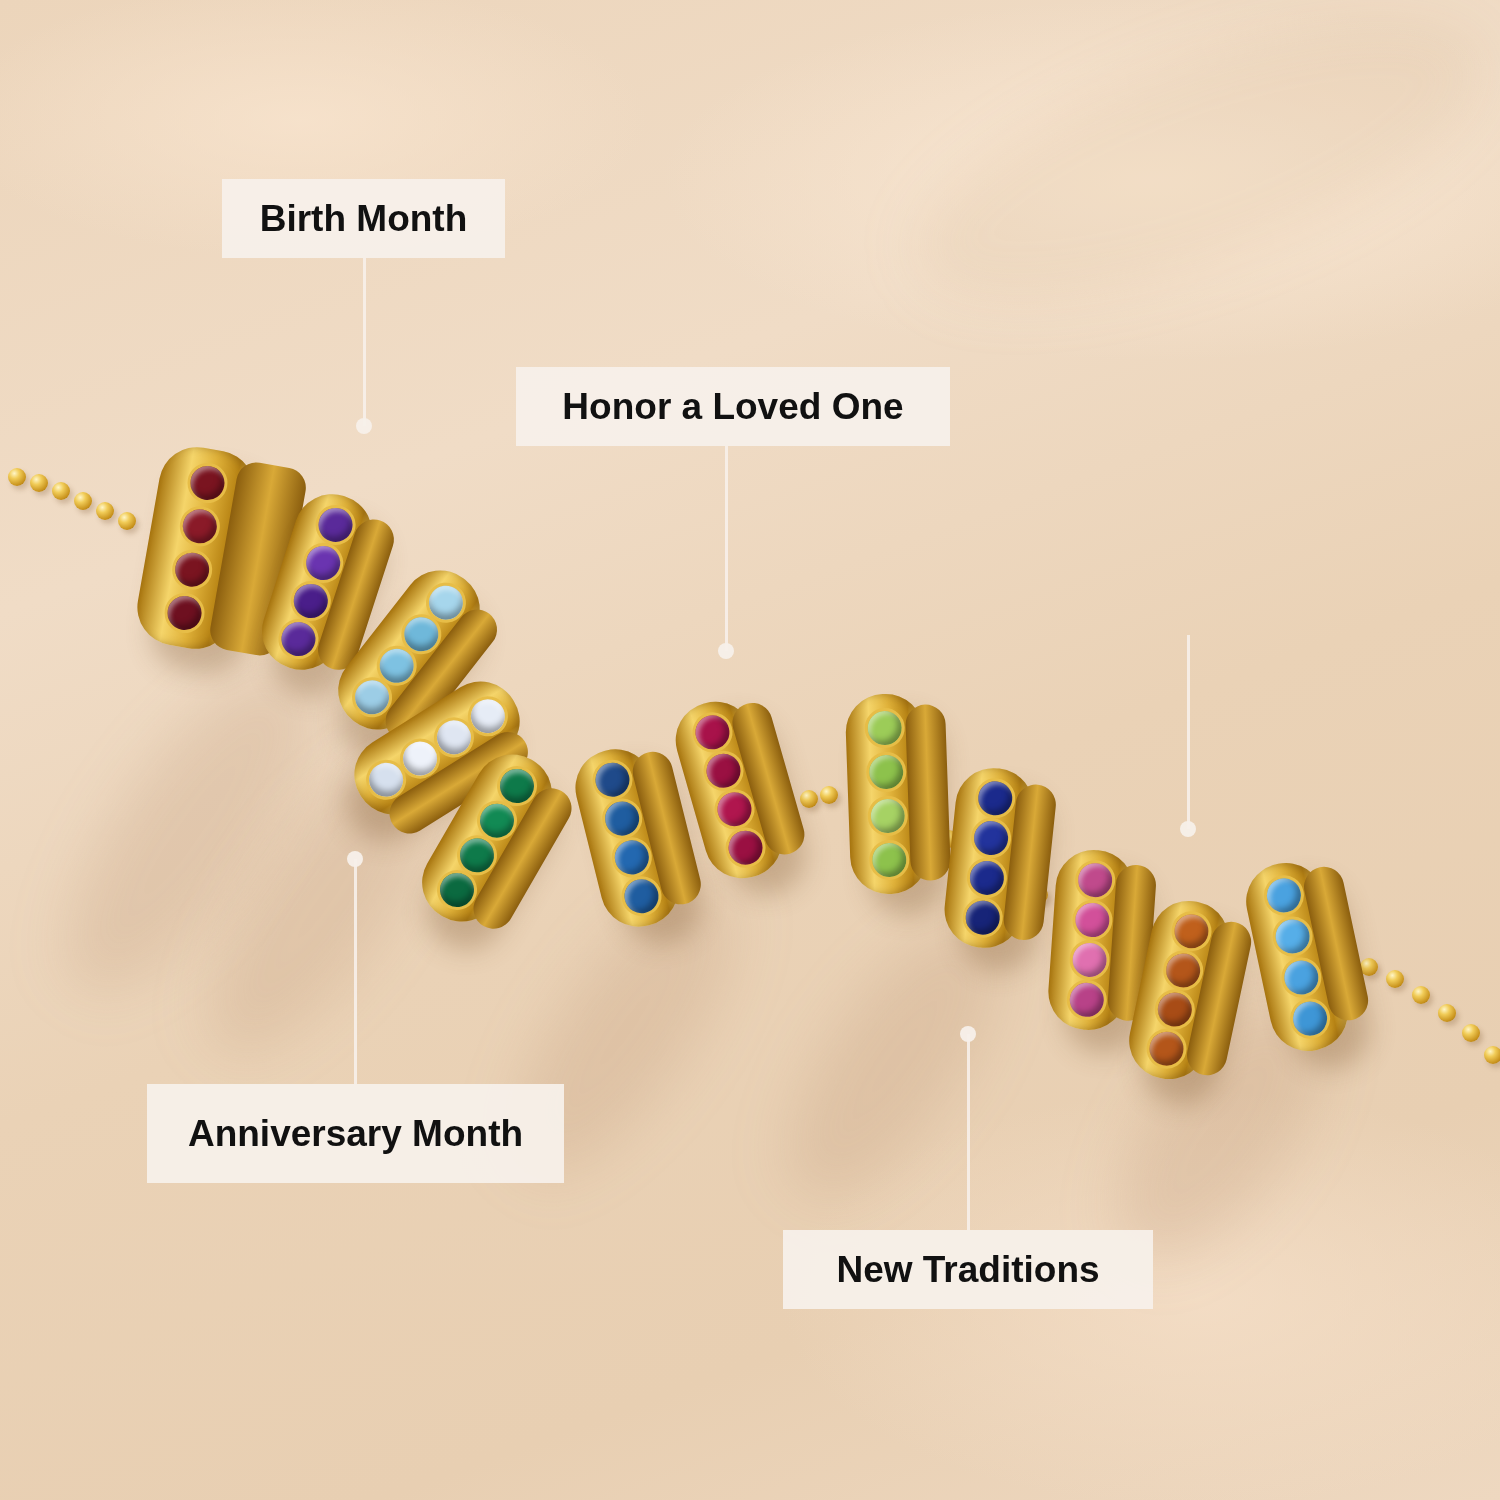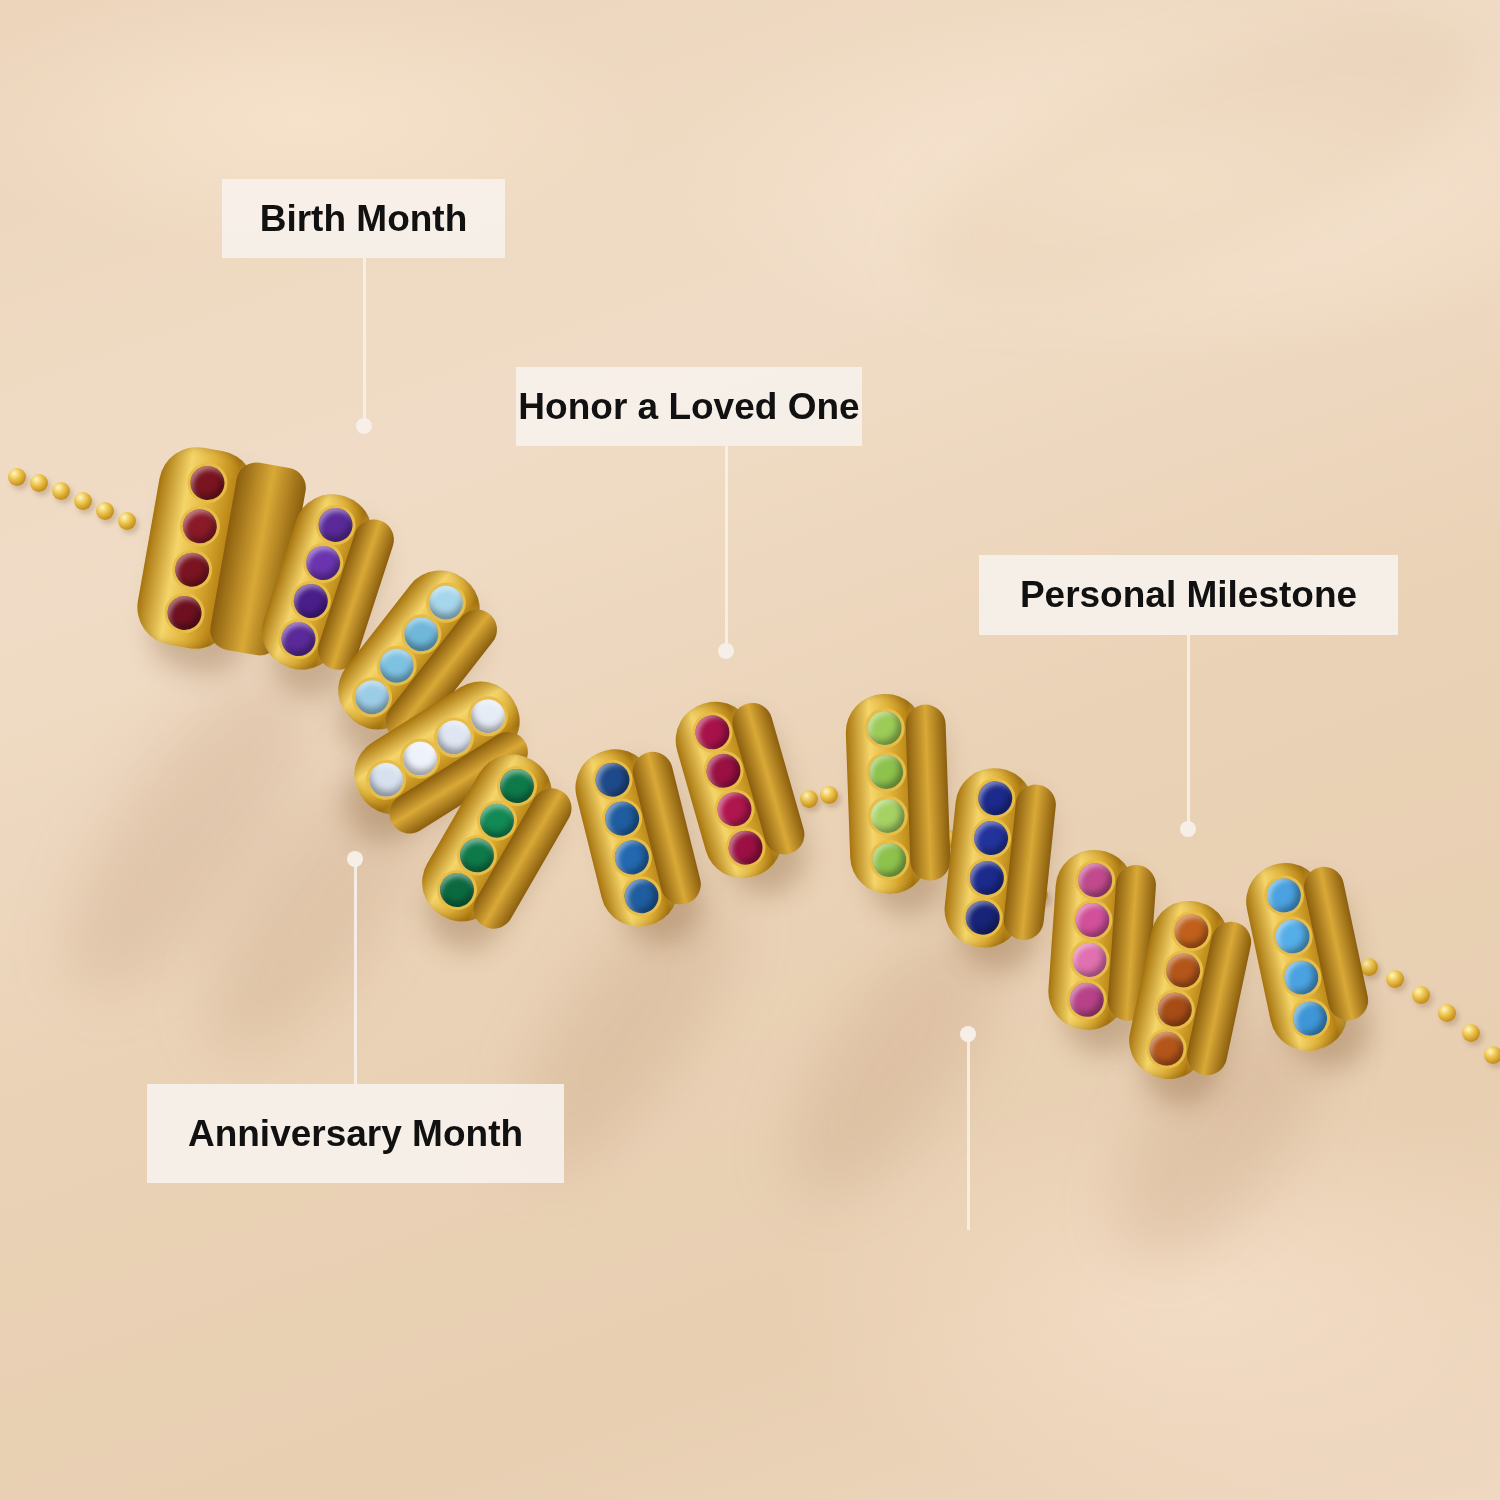--- a/index.html
+++ b/index.html
@@ -185,28 +185,28 @@
     <span class="stone" style="background:#4aa2e0"></span>
     <span class="stone" style="background:#56aee8"></span>
     <span class="stone" style="background:#4aa2e0"></span>
     <span class="stone" style="background:#3e96d6"></span>
   </div>
 
   <div class="label" style="left:222px;top:179px;width:283px;height:79px;">Birth Month</div>
   <div class="line" style="left:363px;top:258px;height:168px;"></div>
   <div class="dot" style="left:364px;top:426px;"></div>
 
-  <div class="label" style="left:516px;top:367px;width:346px;height:79px;">Honor a Loved One</div>
+  <div class="label" style="left:516px;top:367px;width:434px;height:79px;">Honor a Loved One</div>
   <div class="line" style="left:725px;top:446px;height:205px;"></div>
   <div class="dot" style="left:726px;top:651px;"></div>
 
-  <div class="label" style="left:979px;top:555px;width:419px;height:80px;">Personal Milestone</div>
   <div class="line" style="left:1187px;top:635px;height:194px;"></div>
   <div class="dot" style="left:1188px;top:829px;"></div>
 
   <div class="dot" style="left:355px;top:859px;"></div>
   <div class="line" style="left:354px;top:859px;height:225px;"></div>
   <div class="label" style="left:147px;top:1084px;width:417px;height:99px;">Anniversary Month</div>
 
   <div class="dot" style="left:968px;top:1034px;"></div>
   <div class="line" style="left:967px;top:1034px;height:196px;"></div>
+  <div class="label" style="left:783px;top:1230px;width:370px;height:79px;">New Traditions</div>
 
 </div>
 
 </body></html>

